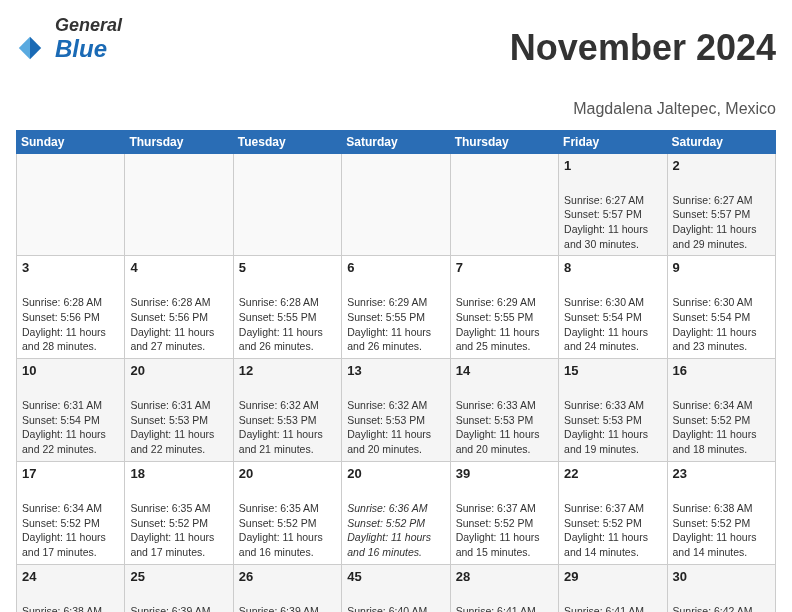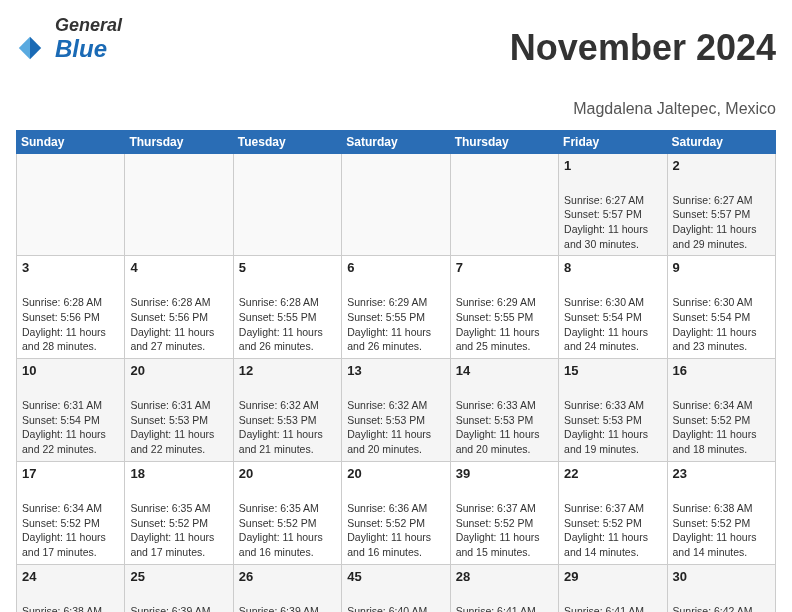--- a/index.html
+++ b/index.html
@@ -257,21 +257,21 @@
 Daylight: 11 hours and 17 minutes.</div>
         </td>
         <td>
           <span class="day-number">20</span>
           <div class="day-info" style="white-space: pre-line;">Sunrise: 6:35 AM
 Sunset: 5:52 PM
 Daylight: 11 hours and 16 minutes.</div>
         </td>
         <td>
           <span class="day-number">20</span>
-          <div class="day-info" style="white-space: pre-line;">Sunrise: 6:36 AM
+          <div class="day-info" style="white-space: pre-line; font-style: italic;">Sunrise: 6:36 AM
 Sunset: 5:52 PM
 Daylight: 11 hours and 16 minutes.</div>
         </td>
         <td>
           <span class="day-number">39</span>
           <div class="day-info" style="white-space: pre-line;">Sunrise: 6:37 AM
 Sunset: 5:52 PM
 Daylight: 11 hours and 15 minutes.</div>
         </td>
         <td>

